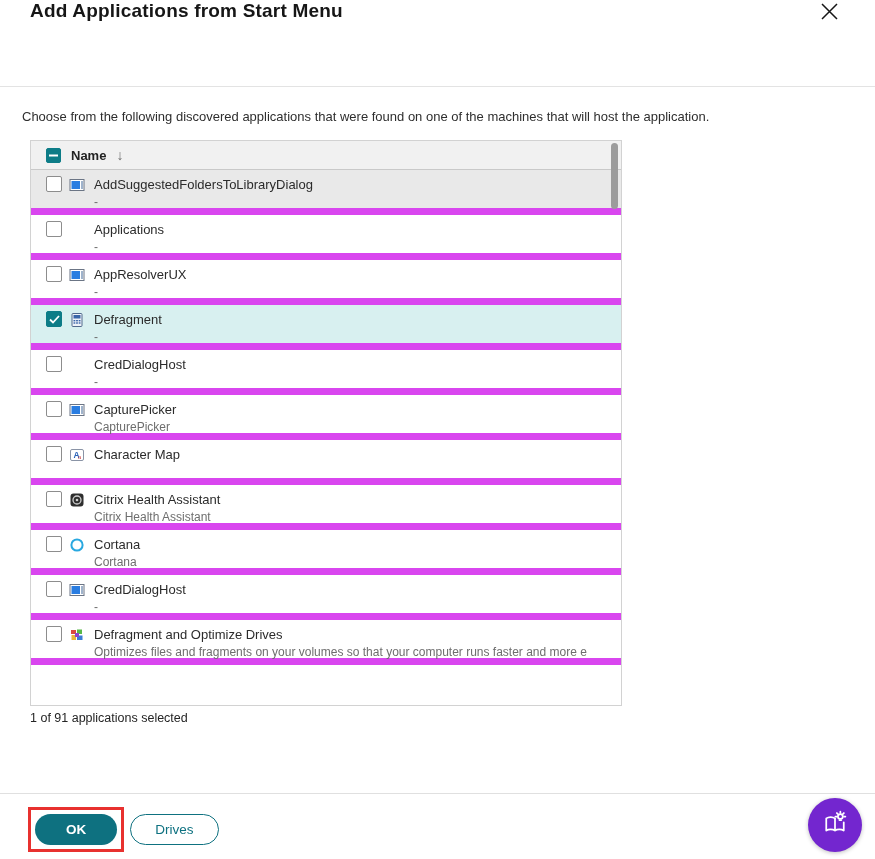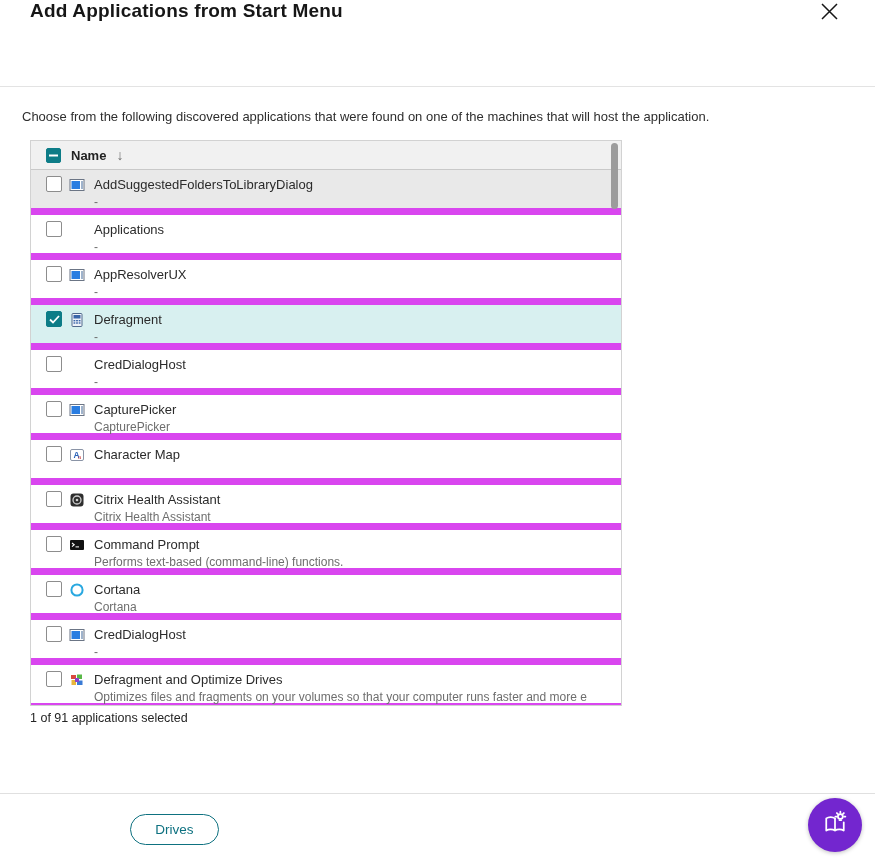--- a/index.html
+++ b/index.html
@@ -213,34 +213,20 @@
         </span>
         <div class="row-text">
           <span class="row-name">Citrix Health Assistant</span>
           <span class="row-desc">Citrix Health Assistant</span>
         </div>
       </div>
       <div class="app-row">
         <span class="cb"></span>
         <span class="icon-slot">
           <svg width="16" height="16" viewBox="0 0 16 16">
-            <rect x="1" y="3" width="14" height="10" rx="1" fill="#111"></rect>
-            <path d="M3 6 l2.2 1.8 L3 9.6" stroke="#fff" stroke-width="1.1" fill="none"></path>
-            <rect x="6.5" y="9.4" width="3.5" height="1" fill="#fff"></rect>
-          </svg>
-        </span>
-        <div class="row-text">
-          <span class="row-name">Command Prompt</span>
-          <span class="row-desc">Performs text-based (command-line) functions.</span>
-        </div>
-      </div>
-      <div class="app-row">
-        <span class="cb"></span>
-        <span class="icon-slot">
-          <svg width="16" height="16" viewBox="0 0 16 16">
             <circle cx="8" cy="8" r="5.6" fill="#fff" stroke="#29a8e0" stroke-width="2"></circle>
           </svg>
         </span>
         <div class="row-text">
           <span class="row-name">Cortana</span>
           <span class="row-desc">Cortana</span>
         </div>
       </div>
       <div class="app-row">
         <span class="cb"></span>
@@ -272,20 +258,23 @@
           <span class="row-desc">Optimizes files and fragments on your volumes so that your computer runs faster and more e</span>
         </div>
       </div>
     </div>
   <div class="scroll-thumb"></div>
 </div>
 
 <div class="status-line">1 of 91 applications selected</div>
 
 <div class="footer">
+  <div class="ok-annotation">
+    <button class="btn btn-primary">OK</button>
+  </div>
   <button class="btn btn-secondary">Drives</button>
 </div>
 
 <button class="fab">
   <span>
     <svg width="28" height="28" viewBox="0 0 24 24" fill="none" stroke="#ffffff" stroke-width="1.5" stroke-linecap="round" stroke-linejoin="round">
       <path d="M12 7.2 C10 5.6 6.6 5.6 4.5 7.2 V17.6 C6.6 16.2 10 16.2 12 17.6 C14 16.2 17.4 16.2 19.5 17.6 V10.5"></path>
       <path d="M12 7.6 V17.2"></path>
       <circle cx="16.6" cy="5.6" r="2.1"></circle>
       <path d="M15.8 8.6 h1.6"></path>

